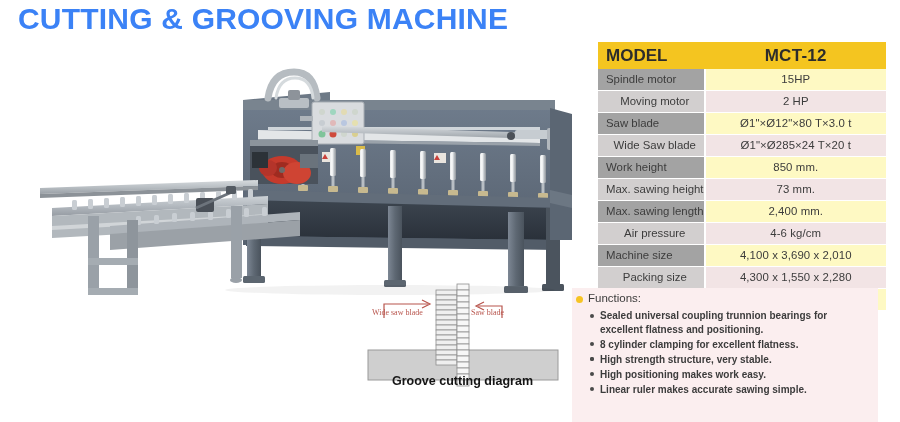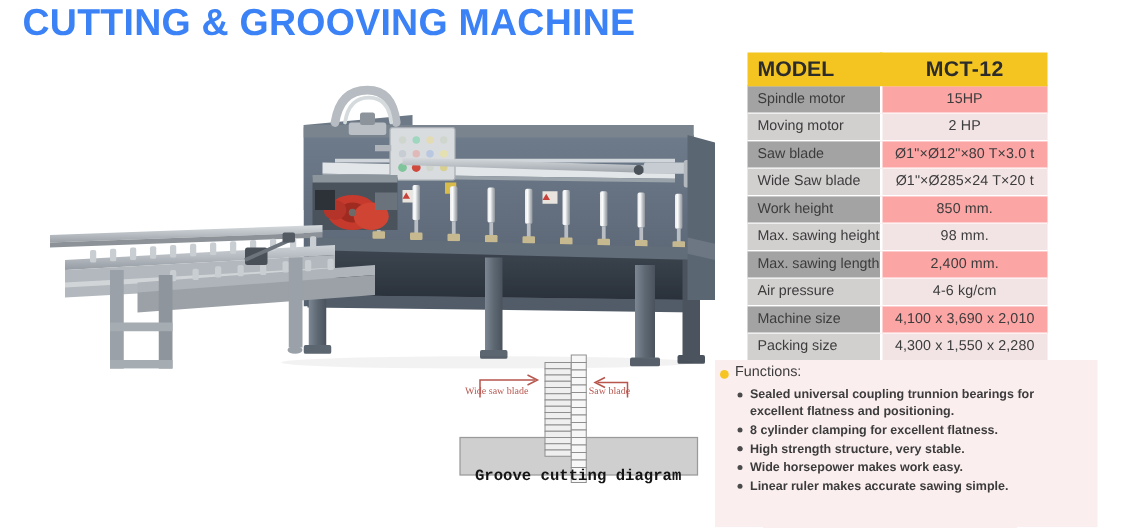--- a/index.html
+++ b/index.html
@@ -18,43 +18,43 @@
     color:#3b82f6;font-family:"Liberation Sans", sans-serif;
     white-space:nowrap;
   }
 
   
   .photo{position:absolute;left:0px;top:40px;width:575px;height:255px;overflow:hidden;background:#fff;}
   .photo svg{display:block;}
 
   
   .spec{
-    position:absolute;left:598px;top:42px;width:240px;
+    position:absolute;left:598px;top:42px;width:288px;
     border-collapse:collapse;
     font-family:"Liberation Sans", sans-serif;
   }
   .spec td{
     padding:0;height:21px;vertical-align:middle;
     font-size:11.4px;color:#3a3a3a;line-height:1;
     border-bottom:1px solid #ffffff;
   }
   .spec td.k{
     width:95px;padding-left:8px;background:#a3a3a3;color:#3c3c3c;
     border-right:2px solid #ffffff;white-space:nowrap;
   }
   .spec td.v{
-    background:#fca5a5;text-align:center;color:#3c3c3c;white-space:nowrap;letter-spacing:.1px;
+    background:#fef9c3;text-align:center;color:#3c3c3c;white-space:nowrap;letter-spacing:.1px;
   }
   .spec tr.hdr td{
     background:#f4c520;height:26px;font-size:17px;font-weight:bold;color:#2c2c2c;
     border-bottom:1px solid #f4c520;
   }
   .spec tr.hdr td.k{padding-left:8px;border-right:2px solid #f4c520;}
   .spec tr.hdr td.v{text-align:center;letter-spacing:.3px;}
-  .spec tr.alt td.k{background:#d2cfcf;}
+  .spec tr.alt td.k{background:#d2cfcf;text-align:center;}
   .spec tr.alt td.v{background:#f2e4e5;}
 
   
   .fnpanel{
     position:absolute;left:572px;top:288px;width:306px;height:134px;
     background:#fbeeef;
   }
   .fnhead{
     position:absolute;left:4px;top:4px;font-size:11.5px;color:#3c3c3c;
     padding-left:12px;
@@ -76,21 +76,21 @@
   .fnlist li .b{
     position:absolute;left:0;top:4.5px;width:4px;height:4px;border-radius:50%;
     background:#4a4a4a;
   }
 
   
   .diagram{position:absolute;left:350px;top:282px;width:225px;height:112px;}
   .diagram svg{display:block;}
   .diagcap{
     position:absolute;left:350px;top:374px;width:225px;text-align:center;
-    font-family:Liberation Mono, monospace;font-weight:bold;font-size:12.5px;color:#151515;
+    font-family:Liberation Sans, sans-serif;font-weight:bold;font-size:12.5px;color:#151515;
   }
   .lbl{
     position:absolute;font-family:"Liberation Serif", serif;font-size:8px;color:#b8554d;
     white-space:nowrap;
   }
   .lbl-wide{left:372px;top:308px;}
   .lbl-saw{left:471px;top:308px;}
 </style>
 </head>
 <body>
@@ -332,21 +332,21 @@
       <tr class="alt">
         <td class="k">Wide Saw blade</td>
         <td class="v">Ø1"×Ø285×24 T×20 t</td>
       </tr>
       <tr>
         <td class="k">Work height</td>
         <td class="v">850 mm.</td>
       </tr>
       <tr class="alt">
         <td class="k">Max. sawing height</td>
-        <td class="v">98 mm.</td>
+        <td class="v">73 mm.</td>
       </tr>
       <tr>
         <td class="k">Max. sawing length</td>
         <td class="v">2,400 mm.</td>
       </tr>
       <tr class="alt">
         <td class="k">Air pressure</td>
         <td class="v">4-6 kg/cm</td>
       </tr>
       <tr>
@@ -380,21 +380,21 @@
       </li>
       <li>
         <span class="b"></span>
       </li>
       <li>
         <span class="b"></span>
         <span>High strength structure, very stable.</span>
       </li>
       <li>
         <span class="b"></span>
-        <span>Wide horsepower makes work easy.</span>
+        <span>High positioning makes work easy.</span>
       </li>
       <li>
         <span class="b"></span>
         <span>Linear ruler makes accurate sawing simple.</span>
       </li>
     </ul>
   </div>
 
   <div class="diagram">
     <svg width="225" height="112" viewBox="0 0 225 112" xmlns="http://www.w3.org/2000/svg">

